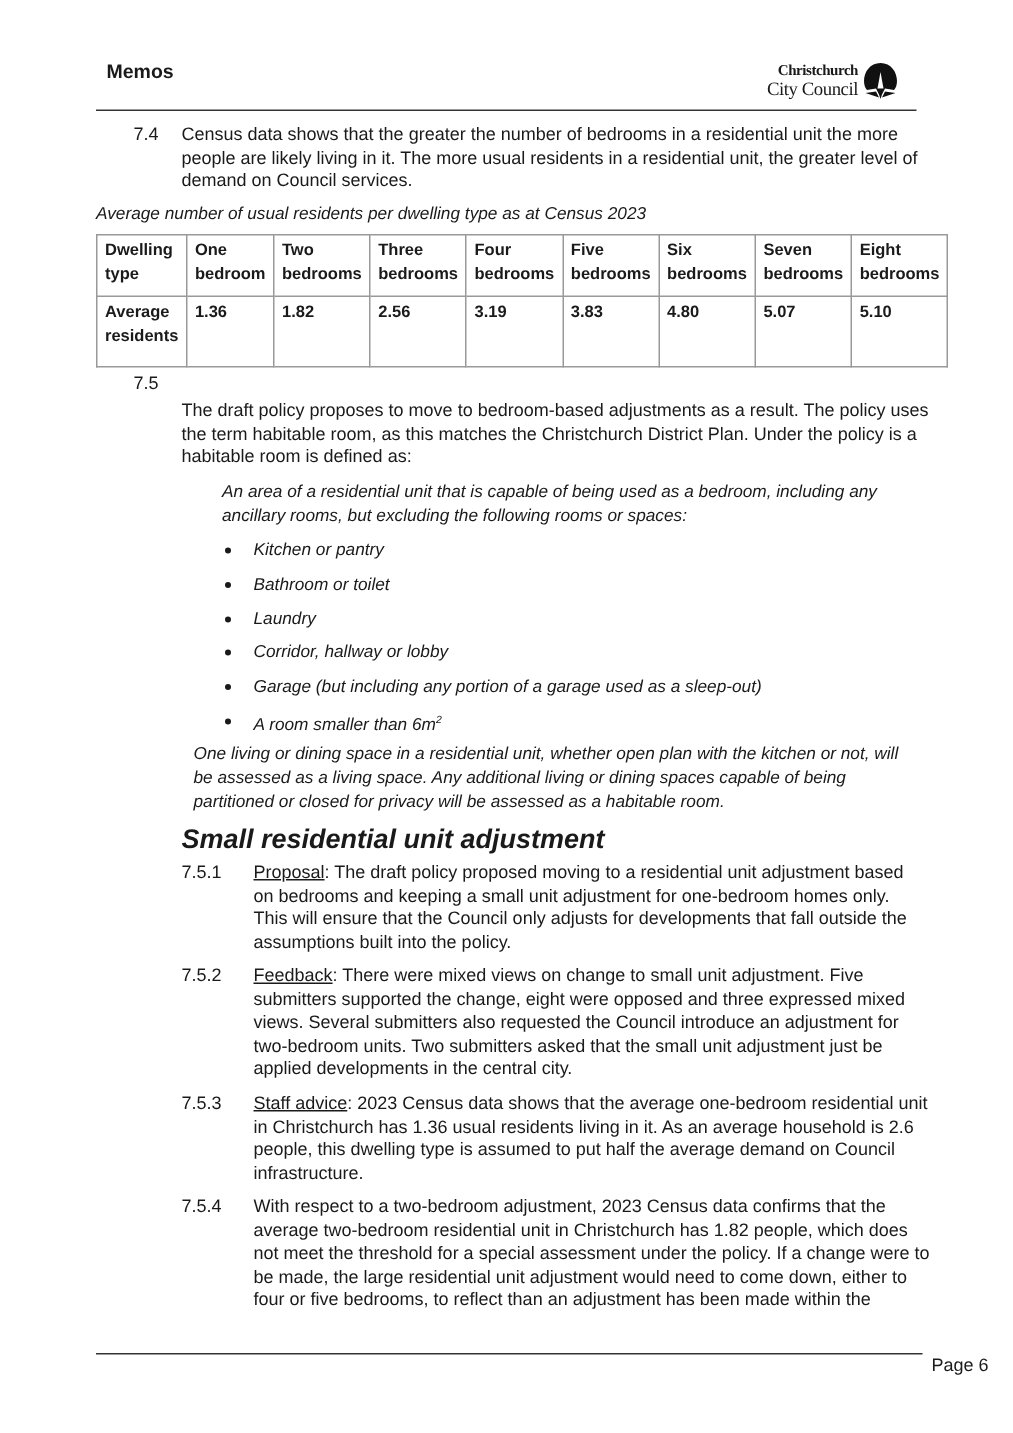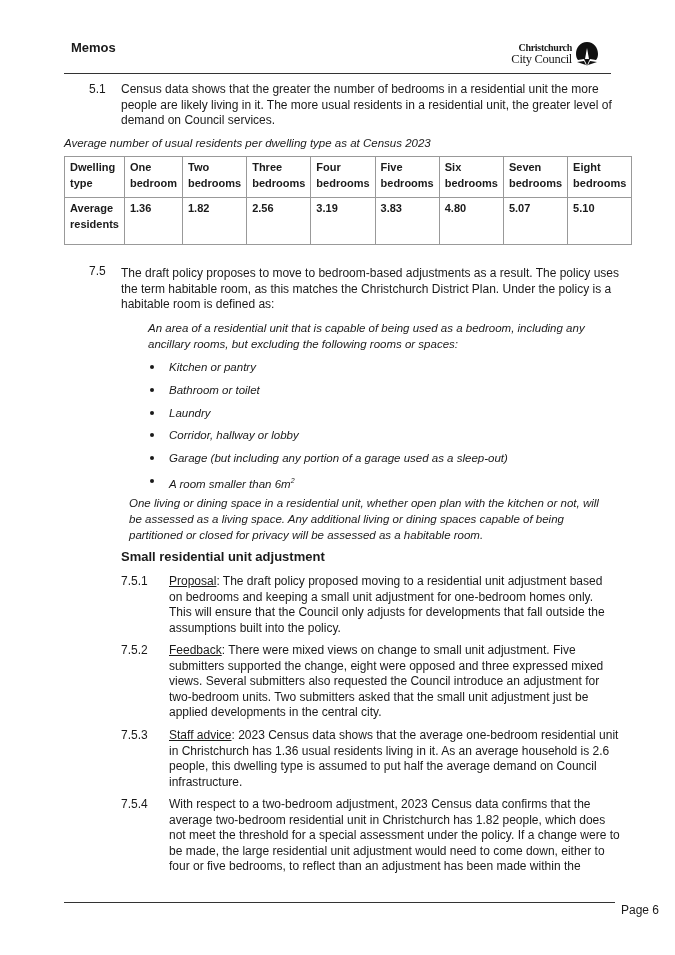--- a/index.html
+++ b/index.html
@@ -24,21 +24,21 @@
   table.census tr.r1 td { height: 36px; }
   table.census tr.r2 td { height: 42px; }
   table.census td.rowhead { font-weight: bold; width: 50px; }
 
   .quote { position: absolute; font-size: 11.5px; font-style: italic; line-height: 16px; }
   ul.excl { position: absolute; left: 148px; top: 359px; margin: 0; padding: 0; list-style: none; font-size: 11.5px; font-style: italic; }
   ul.excl li { position: relative; height: 22.8px; line-height: 16px; padding-left: 21px; }
   ul.excl li .dot { position: absolute; left: 2px; top: 6px; width: 4px; height: 4px; border-radius: 50%; background: #1a1a1a; }
   sup { font-size: 7px; }
 
-  .subhead { position: absolute; left: 121px; top: 549px; font-size: 13px; font-weight: bold; }
+  .subhead { position: absolute; left: 121px; top: 549px; font-size: 18px; font-weight: bold; font-style: italic; }
 
   .u { text-decoration: underline; }
 
   .ftr-rule { position: absolute; left: 64px; top: 902px; width: 551px; height: 0; border-top: 1.5px solid #333; }
   .ftr-page { position: absolute; right: 63px; top: 903px; font-size: 12px; }
 </style>
 </head>
 <body>
 
 <div class="page">
@@ -48,21 +48,21 @@
     <div class="l1">Christchurch</div>
     <div class="l2">City Council</div>
     <svg width="26" height="26" viewBox="0 0 26 26">
       <path d="M13 1 C6 1 2 7 2 13 C2 16 3 18 4 19 L10 18 L12 22 L13 25 L14 22 L16 18 L22 19 C23 18 24 16 24 13 C24 7 20 1 13 1 Z" fill="#111"></path>
       <path d="M13 7 L11 18 L15 18 Z" fill="#fff"></path>
       <path d="M3 21 L10 20 L12 24 Z M23 21 L16 20 L14 24 Z" fill="#111"></path>
     </svg>
   </div>
   <div class="hdr-rule"></div>
 
-  <div class="num" style="left:89px; top:82px;">5.1</div>
+  <div class="num" style="left:89px; top:82px;">7.4</div>
   <div class="para" style="left:121px; top:82px;">
     <div>Census data shows that the greater the number of bedrooms in a residential unit the more</div>
     <div>people are likely living in it. The more usual residents in a residential unit, the greater level of</div>
     <div>demand on Council services.</div>
   </div>
 
   <div class="caption">Average number of usual residents per dwelling type as at Census 2023</div>
 
   <table class="census">
     <tbody>
@@ -84,21 +84,21 @@
       <td>2.56</td>
       <td>3.19</td>
       <td>3.83</td>
       <td>4.80</td>
       <td>5.07</td>
       <td>5.10</td>
     </tr>
   </tbody>
     </table>
 
-  <div class="num" style="left:89px; top:264px;">7.5</div>
+  <div class="num" style="left:89px; top:248px;">7.5</div>
   <div class="para" style="left:121px; top:266px;">
     <div>The draft policy proposes to move to bedroom-based adjustments as a result. The policy uses</div>
     <div>the term habitable room, as this matches the Christchurch District Plan. Under the policy is a</div>
     <div>habitable room is defined as:</div>
   </div>
 
   <div class="quote" style="left:148px; top:320px;">
     <div>An area of a residential unit that is capable of being used as a bedroom, including any</div>
     <div>ancillary rooms, but excluding the following rooms or spaces:</div>
   </div>

